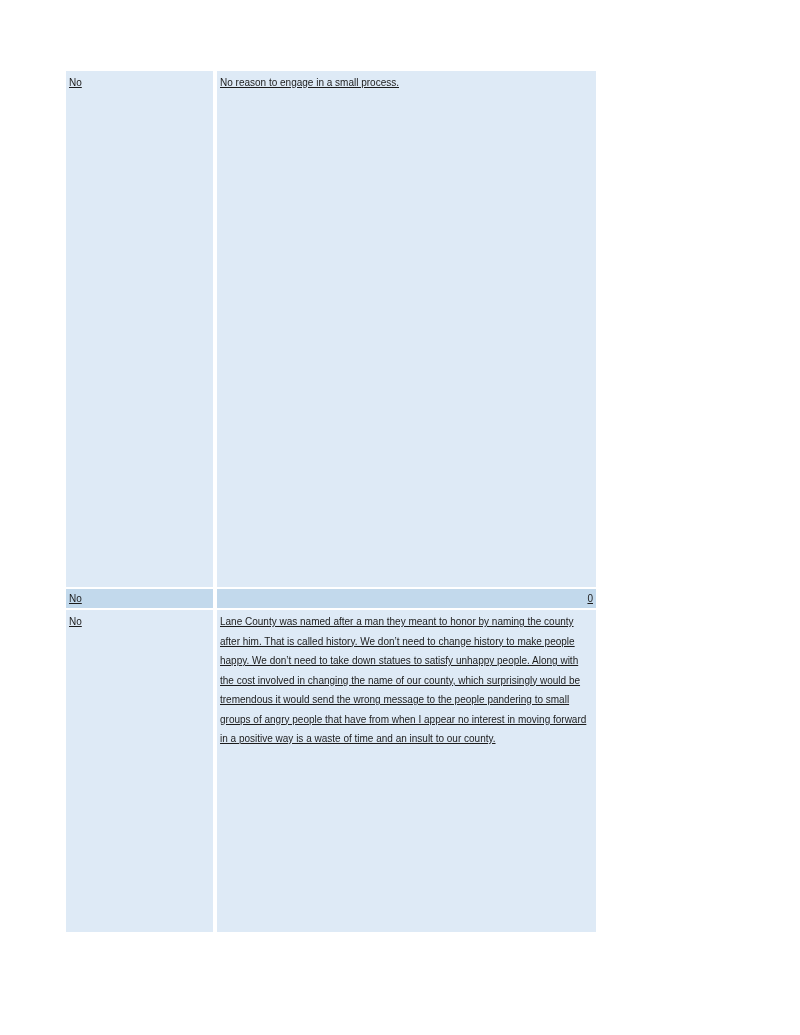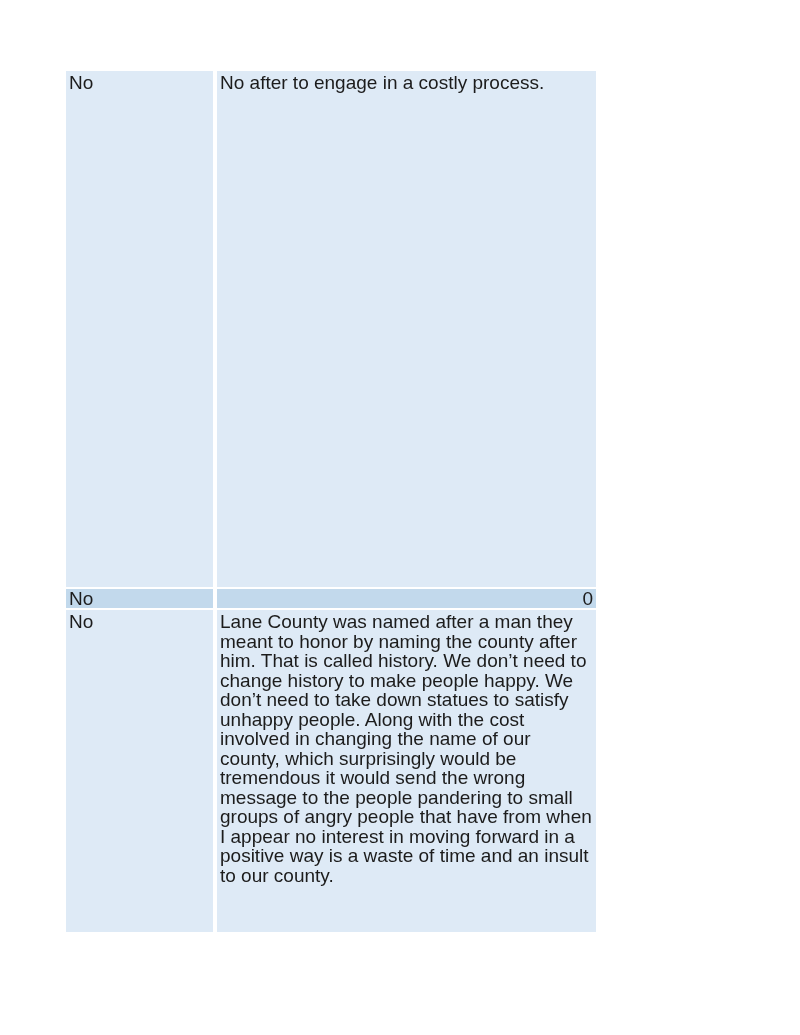--- a/index.html
+++ b/index.html
@@ -27,46 +27,47 @@
     width: 530px;
     display: grid;
     grid-template-columns: 147px 379px;
     grid-template-rows: 516px 19px 322px;
     column-gap: 4px;
     row-gap: 2px;
   }
   .cell {
     box-sizing: border-box;
     padding: 2px 3px;
-    font-size: 19px;
+    font-size: 10px;
     line-height: 19.5px;
     color: #1c1c1c;
     overflow: hidden;
     word-wrap: break-word;
+    text-decoration: underline;
   }
   .cell.light { background: #deeaf6; }
   .cell.dark  { background: #c2d9ec; }
   .cell.align-right { text-align: right; }
   .cell.vcenter {
     display: flex;
     align-items: center;
   }
   .cell.vcenter.align-right { justify-content: flex-end; }
 </style>
 </head>
 <body>
 
 <div class="page">
   <div class="response-table">
 
     <div class="cell light">
       <span>No</span>
     </div>
     <div class="cell light">
-      <span>No after to engage in a costly process.</span>
+      <span>No reason to engage in a small process.</span>
     </div>
 
     <div class="cell dark vcenter">
       <span>No</span>
     </div>
     <div class="cell dark vcenter align-right">
       <span>0</span>
     </div>
 
     <div class="cell light">

